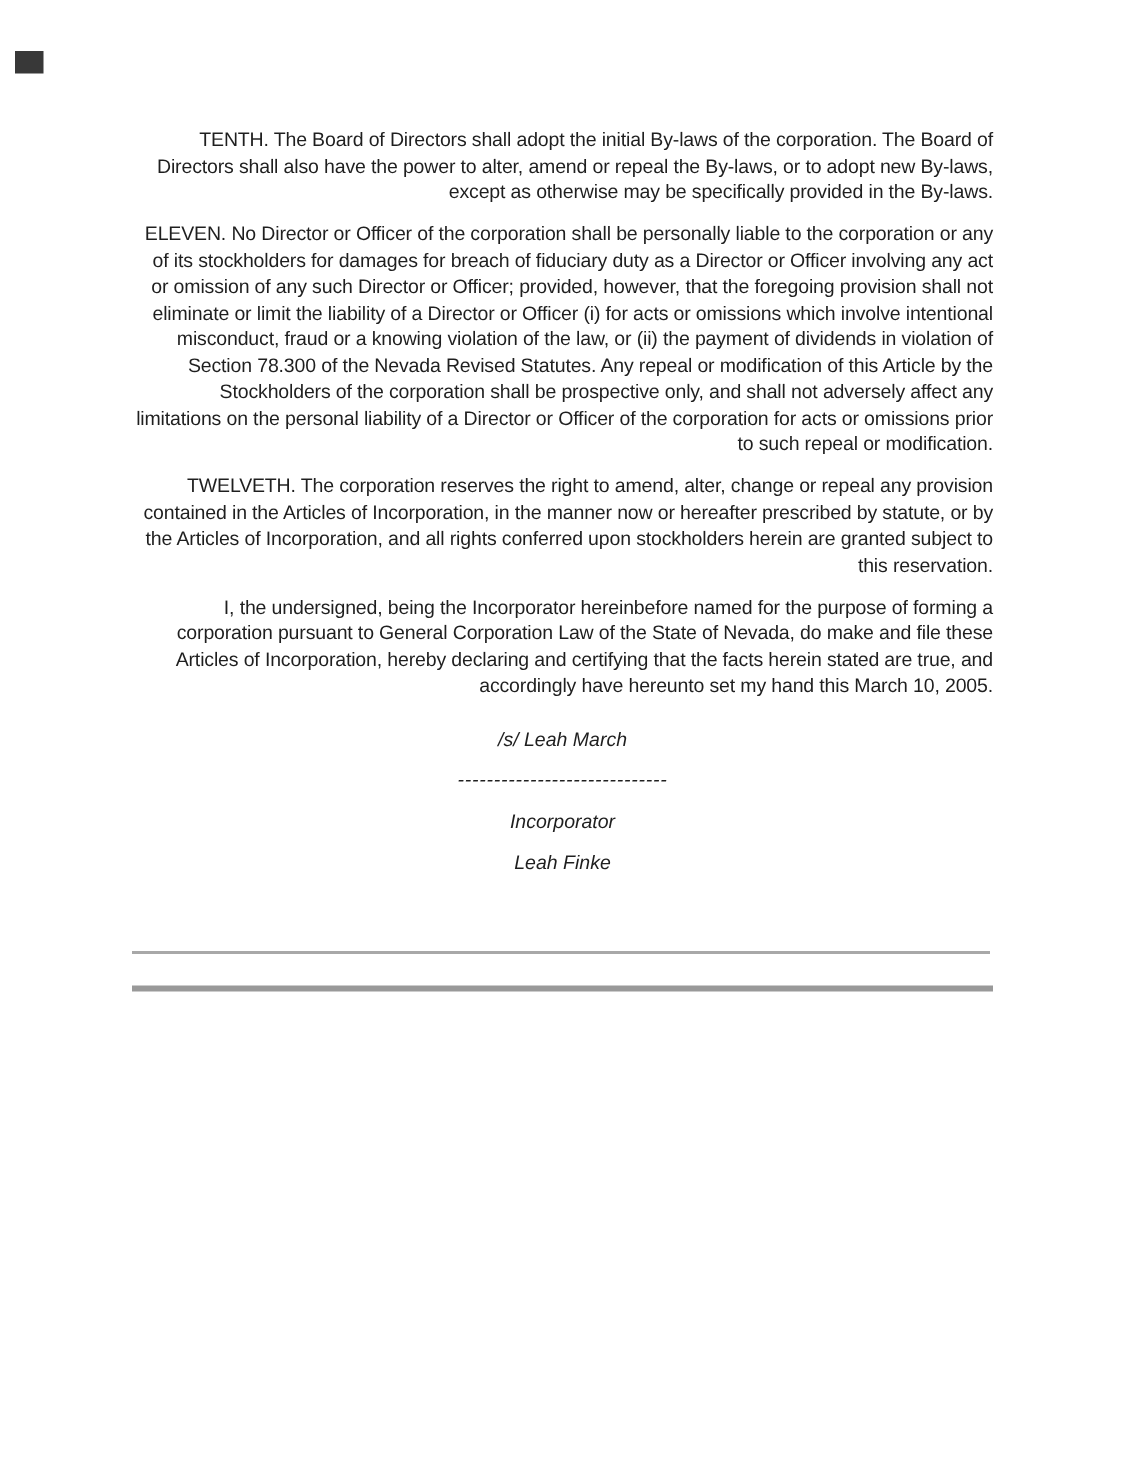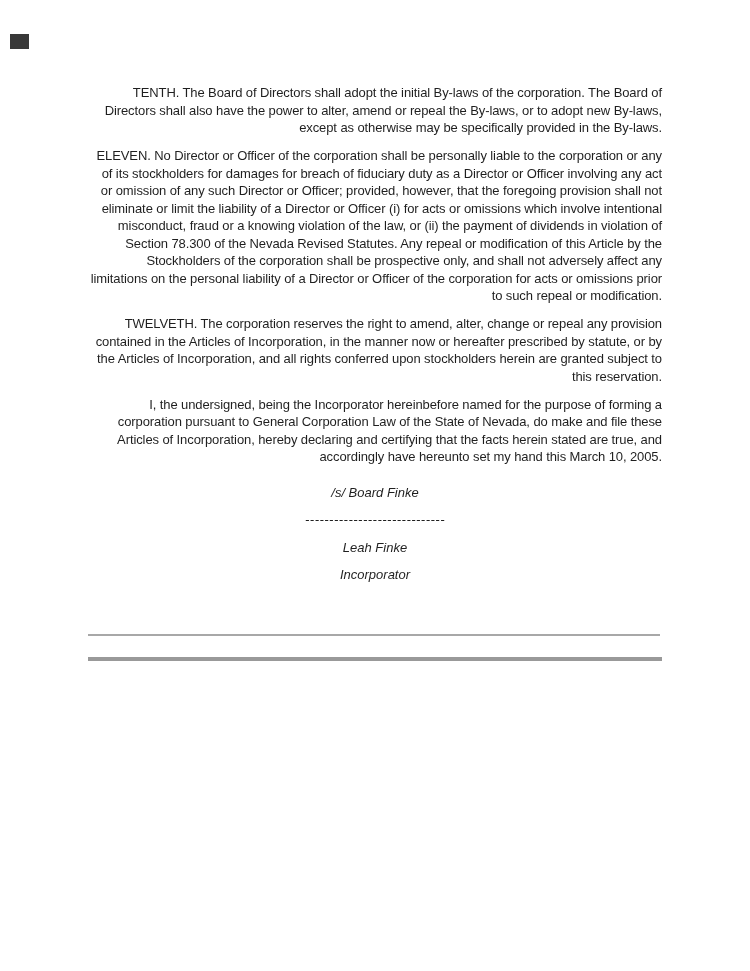--- a/index.html
+++ b/index.html
@@ -74,24 +74,24 @@
 
   <p class="para">TENTH. The Board of Directors shall adopt the initial By-laws of the corporation. The Board of Directors shall also have the power to alter, amend or repeal the By-laws, or to adopt new By-laws, except as otherwise may be specifically provided in the By-laws.</p>
 
   <p class="para">ELEVEN. No Director or Officer of the corporation shall be personally liable to the corporation or any of its stockholders for damages for breach of fiduciary duty as a Director or Officer involving any act or omission of any such Director or Officer; provided, however, that the foregoing provision shall not eliminate or limit the liability of a Director or Officer (i) for acts or omissions which involve intentional misconduct, fraud or a knowing violation of the law, or (ii) the payment of dividends in violation of Section 78.300 of the Nevada Revised Statutes. Any repeal or modification of this Article by the Stockholders of the corporation shall be prospective only, and shall not adversely affect any limitations on the personal liability of a Director or Officer of the corporation for acts or omissions prior to such repeal or modification.</p>
 
   <p class="para">TWELVETH. The corporation reserves the right to amend, alter, change or repeal any provision contained in the Articles of Incorporation, in the manner now or hereafter prescribed by statute, or by the Articles of Incorporation, and all rights conferred upon stockholders herein are granted subject to this reservation.</p>
 
   <p class="para">I, the undersigned, being the Incorporator hereinbefore named for the purpose of forming a corporation pursuant to General Corporation Law of the State of Nevada, do make and file these Articles of Incorporation, hereby declaring and certifying that the facts herein stated are true, and accordingly have hereunto set my hand this March 10, 2005.</p>
 
   <div class="sig-block">
-    <p class="sig-line">/s/ Board Finke</p>
+    <p class="sig-line">/s/ Leah March</p>
     <p class="sig-line sig-sep">-----------------------------</p>
+    <p class="sig-line">Incorporator</p>
     <p class="sig-line">Leah Finke</p>
-    <p class="sig-line">Incorporator</p>
   </div>
 
   <div class="rules">
     <div class="rule-thin"></div>
     <div class="rule-thick"></div>
   </div>
 
 </div>
 
 </body></html>

